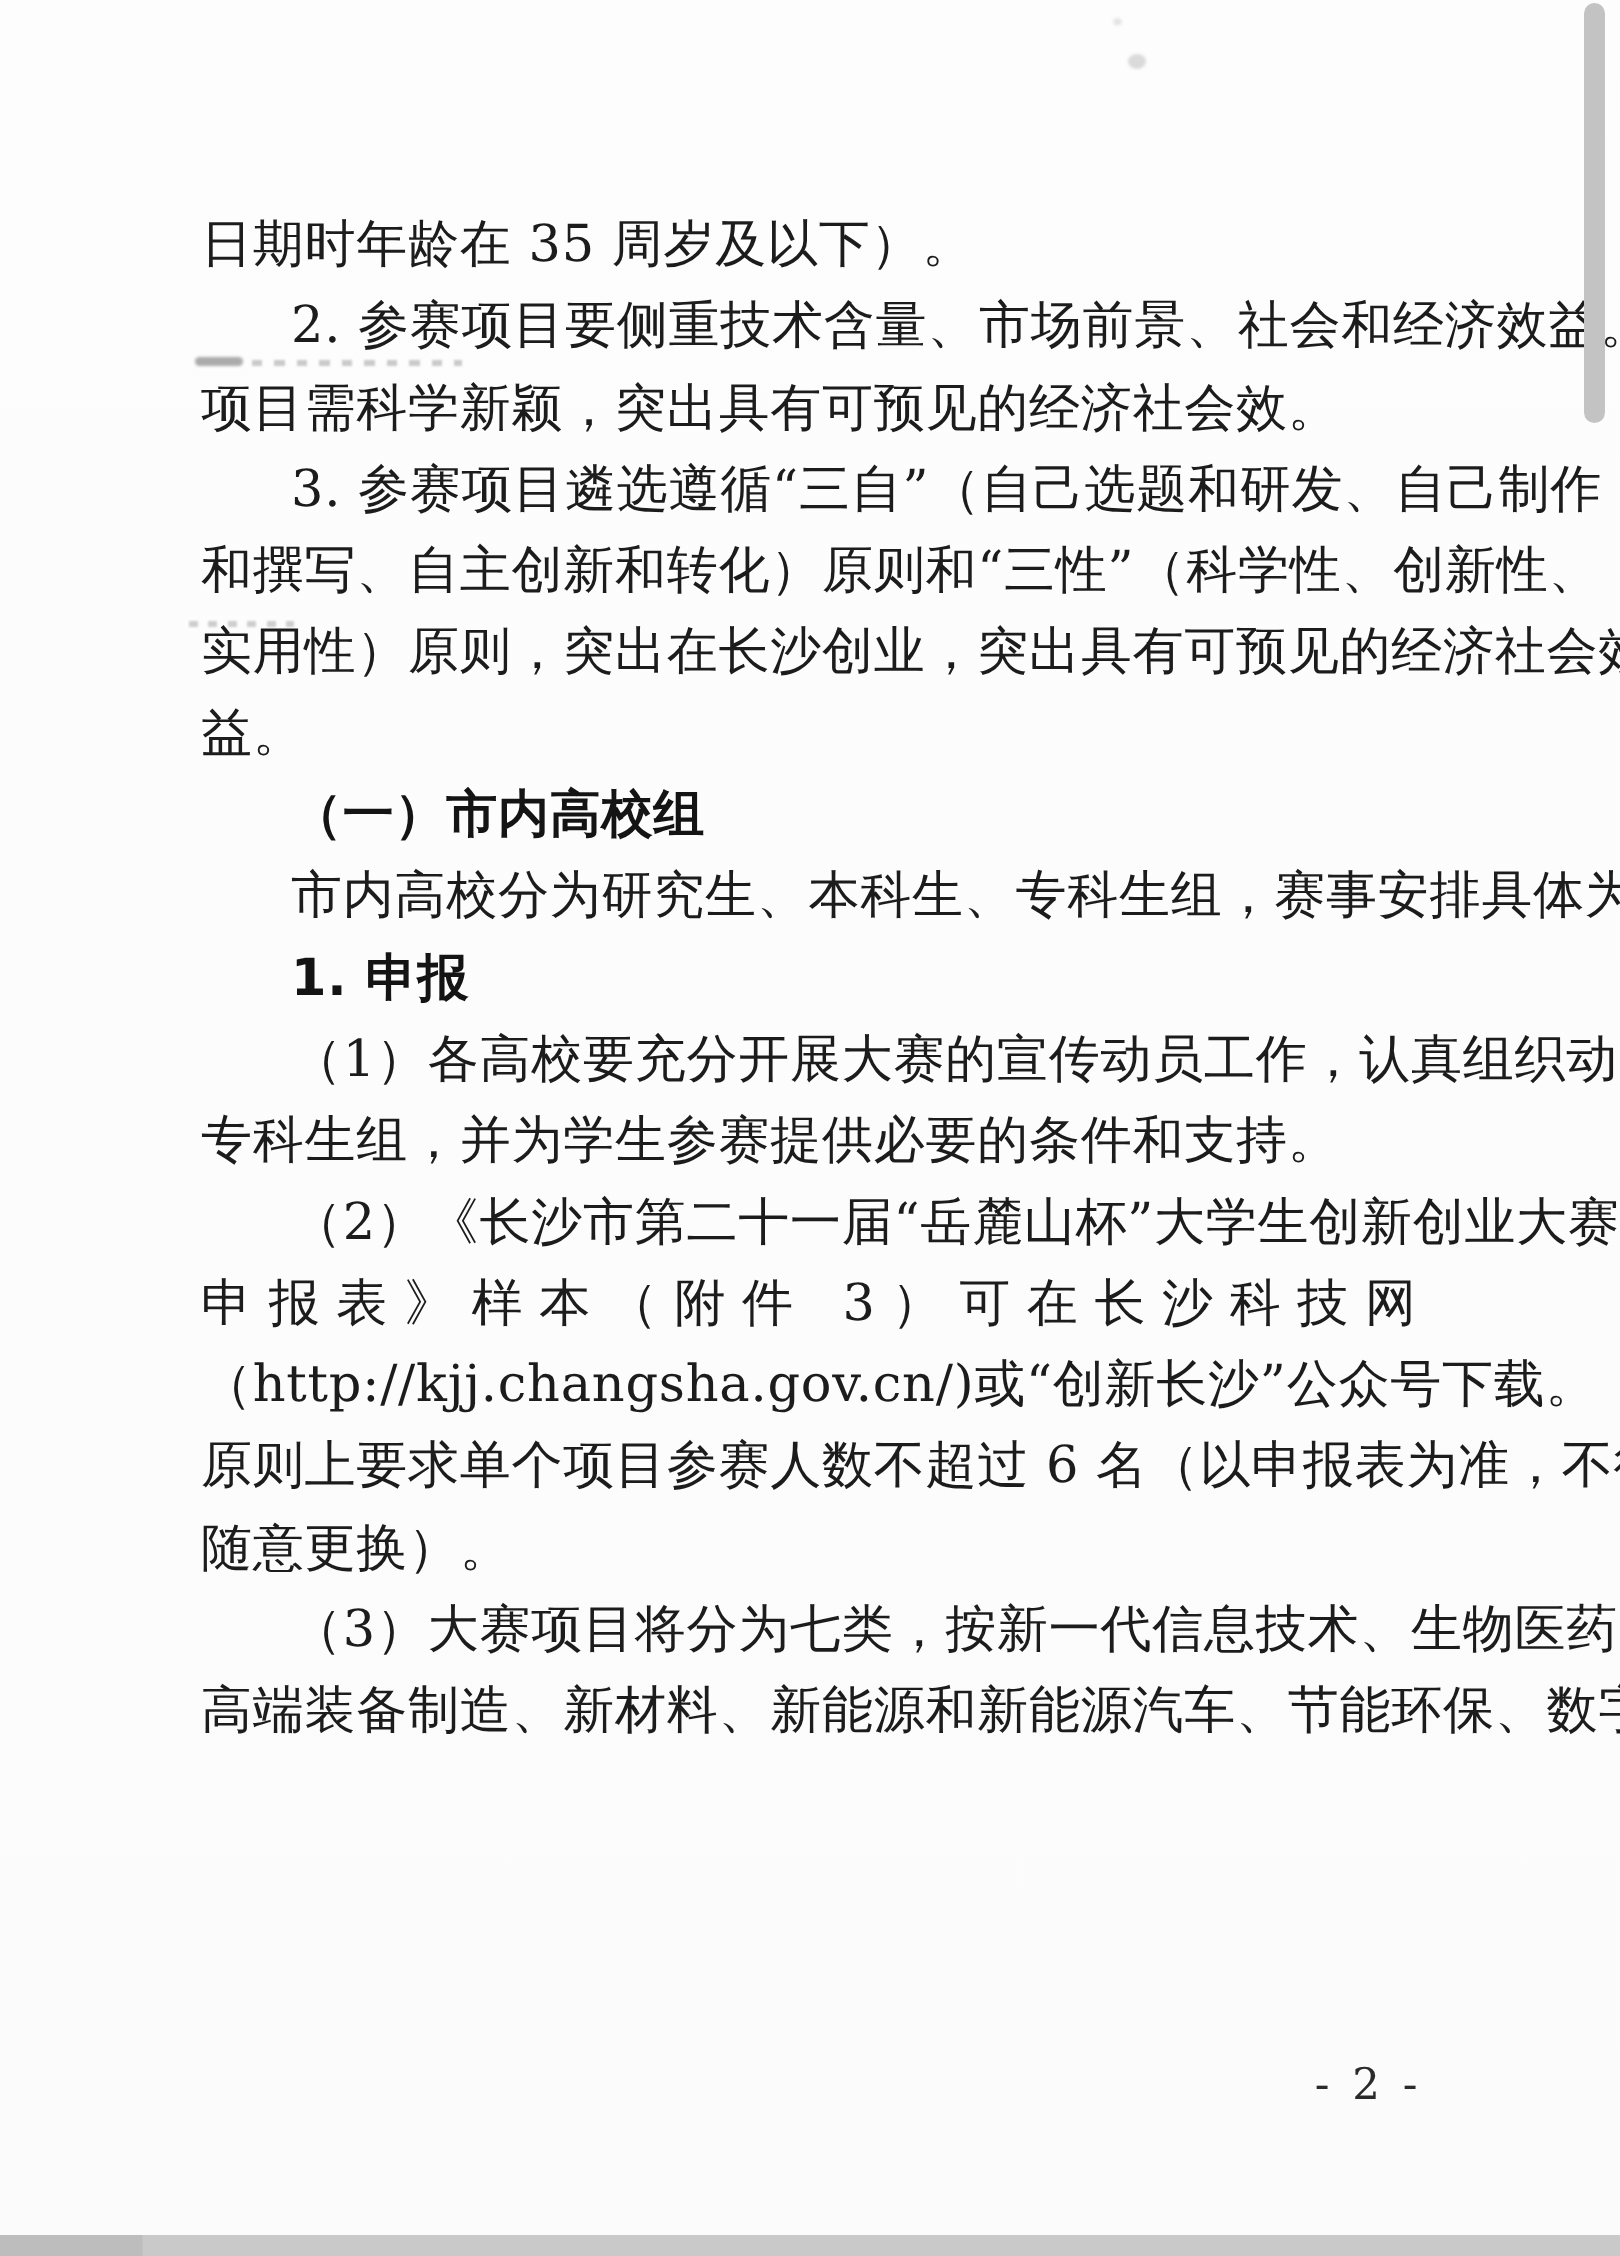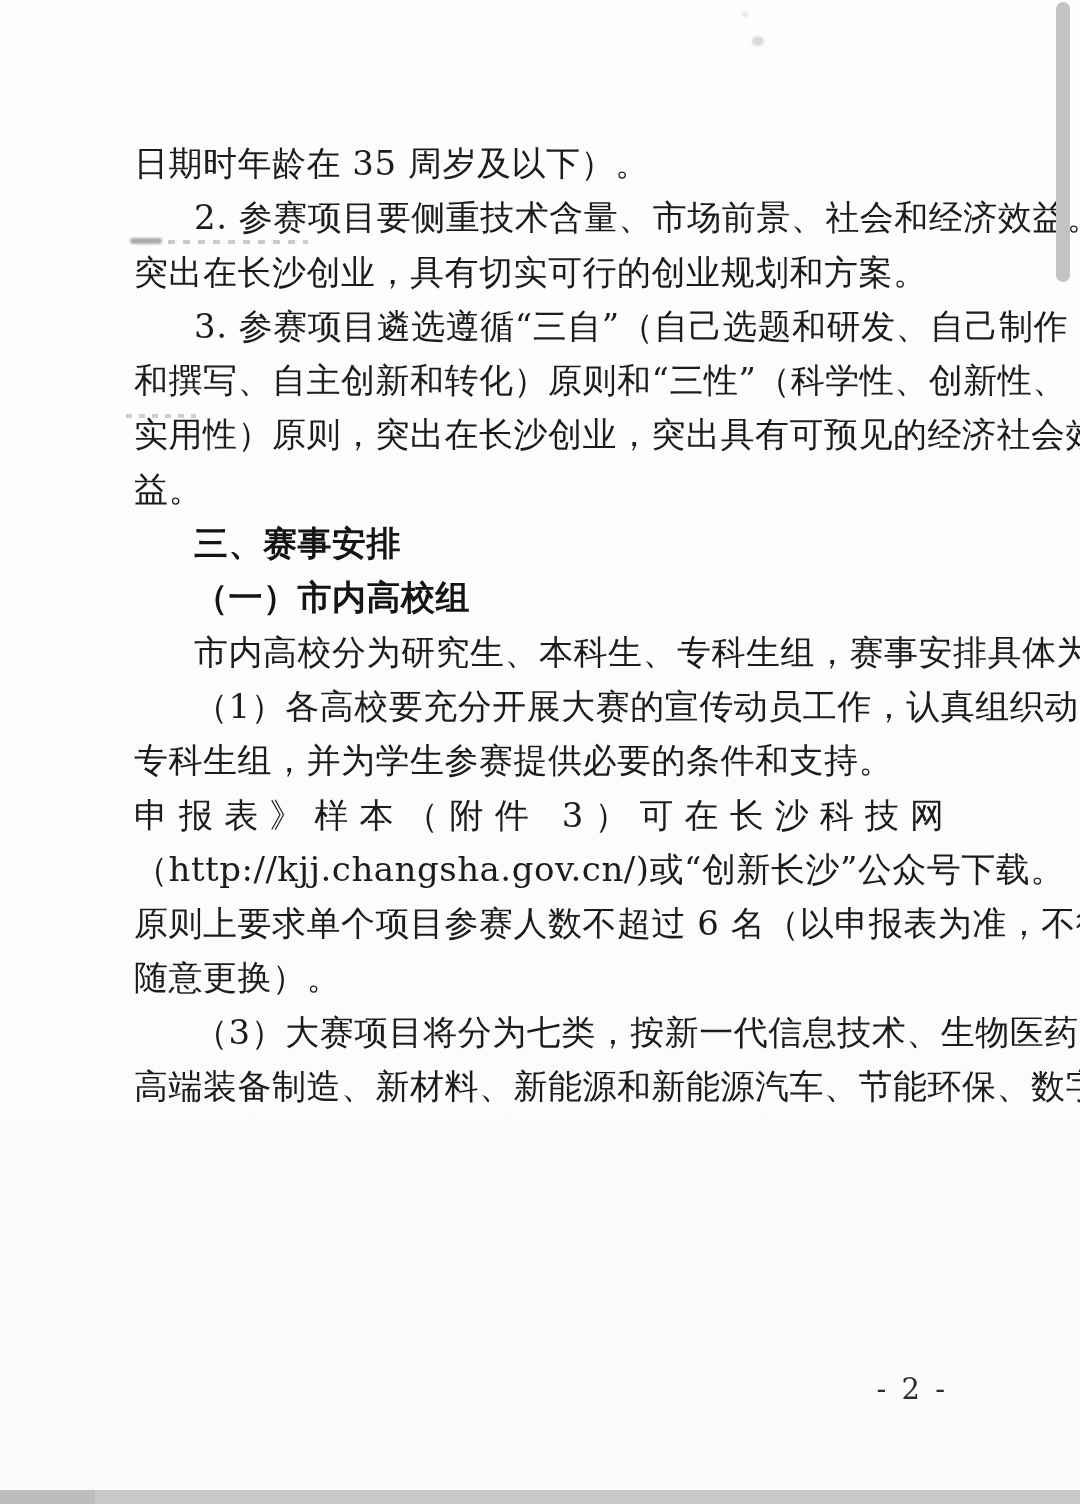--- a/index.html
+++ b/index.html
@@ -106,30 +106,31 @@
   }
 </style>
 </head>
 <body>
 
 <div class="page">
 
   <div class="text-block">
       <div class="line">日期时年龄在 35 周岁及以下）。</div>
       <div class="line indent">2. 参赛项目要侧重技术含量、市场前景、社会和经济效益。</div>
-      <div class="line">突出在长沙创业，具有切实可行的创业规划和方案。</div>
+      <div class="line">项目需科学新颖，突出具有可预见的经济社会效。</div>
       <div class="line indent">3. 参赛项目遴选遵循“三自”（自己选题和研发、自己制作</div>
       <div class="line">和撰写、自主创新和转化）原则和“三性”（科学性、创新性、</div>
       <div class="line">实用性）原则，突出在长沙创业，突出具有可预见的经济社会效</div>
       <div class="line">益。</div>
-      <div class="line bold indent">三、赛事安排</div>
       <div class="line bold indent">（一）市内高校组</div>
       <div class="line indent">市内高校分为研究生、本科生、专科生组，赛事安排具体为</div>
+      <div class="line bold indent">1. 申报</div>
       <div class="line indent">（1）各高校要充分开展大赛的宣传动员工作，认真组织动员</div>
       <div class="line">专科生组，并为学生参赛提供必要的条件和支持。</div>
+      <div class="line indent">（2）《长沙市第二十一届“岳麓山杯”大学生创新创业大赛</div>
       <div class="line justify">申报表》样本（附件 3）可在长沙科技网</div>
       <div class="line">（http://kjj.changsha.gov.cn/)或“创新长沙”公众号下载。</div>
       <div class="line">原则上要求单个项目参赛人数不超过 6 名（以申报表为准，不得</div>
       <div class="line">随意更换）。</div>
       <div class="line indent">（3）大赛项目将分为七类，按新一代信息技术、生物医药、</div>
       <div class="line">高端装备制造、新材料、新能源和新能源汽车、节能环保、数字</div>
     </div>
 
   <div class="page-number">- 2 -</div>
 

